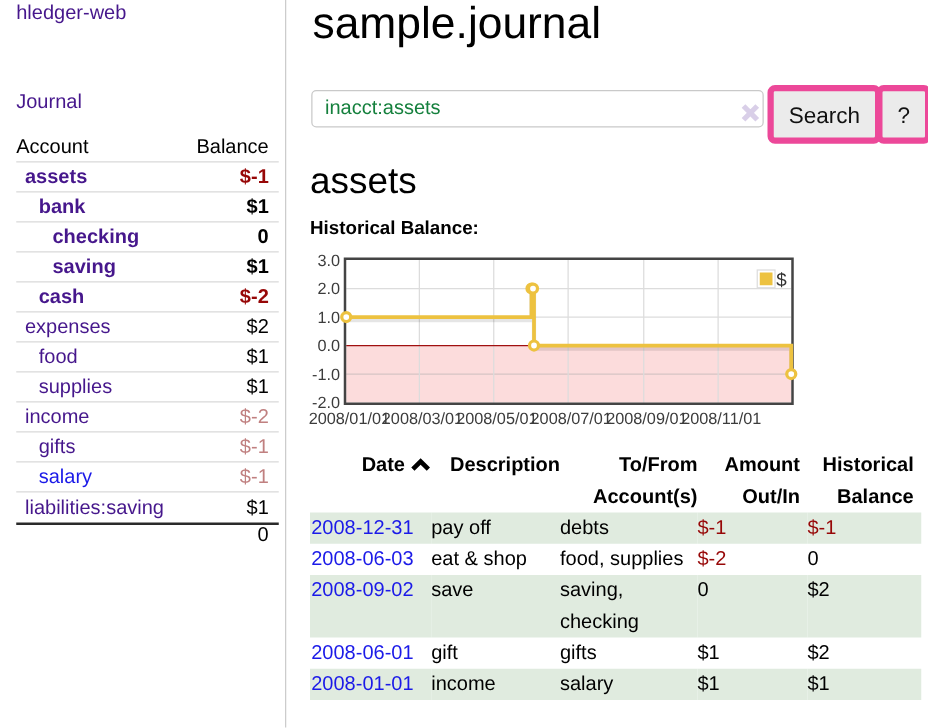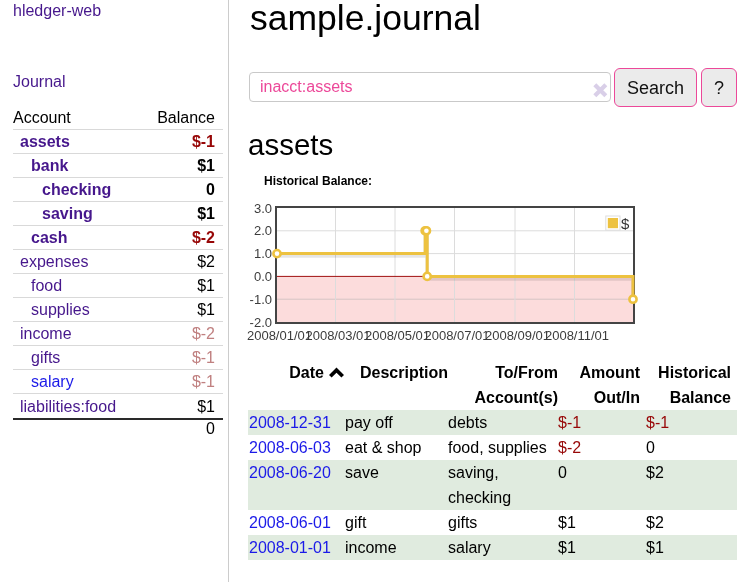--- a/index.html
+++ b/index.html
@@ -20,27 +20,27 @@
 #acct .bal { text-align:right; padding-right:8px; }
 #acct tr { border-bottom:1px solid #d9d9d9; }
 #acct tr.last { border-bottom:2px solid #2a2a2a; } #acct tr.last td { height:24px; }
 #acct tr.tot { border-bottom:none; } #acct tr.tot td { height:17px; vertical-align:top; line-height:17px; padding-top:0; }
 #acct .b { font-weight:bold; }
 #acct .d1 { padding-left:7px; }
 #acct .d2 { padding-left:18px; }
 #acct .d3 { padding-left:29px; }
 
 #h1 { left:250px; top:1px; font-size:35.5px; line-height:1; font-weight:normal; letter-spacing:0; }
-#qinput { left:249px; top:72px; width:350px; height:28px; border:1px solid #c9c9c9; border-radius:4px; font-family:"Liberation Sans",sans-serif; font-size:16px; color:#ec4899; padding:0 0 0 10px; }
+#qinput { left:249px; top:72px; width:350px; height:28px; border:1px solid #c9c9c9; border-radius:4px; font-family:"Liberation Sans",sans-serif; font-size:16px; color:#15803d; padding:0 0 0 10px; }
 #xicon { left:592.5px; top:82.5px; }
-.btn { background:#ebebeb; border:1px solid #ec4899; border-radius:6px; font-size:18px; color:#111; text-align:center; }
+.btn { background:#ebebeb; border:5px solid #ec4899; border-radius:6px; font-size:18px; color:#111; text-align:center; }
 #btnsearch { left:614px; top:68px; width:81px; height:37px; line-height:39px; }
 #btnhelp { left:701px; top:68px; width:34px; height:37px; line-height:39px; }
 #h2 { left:248px; top:130px; font-size:29.5px; line-height:1; font-weight:normal; }
-#histbal { left:264px; top:174.5px; font-size:12px; line-height:1; font-weight:bold; }
+#histbal { left:248px; top:174.5px; font-size:15px; line-height:1; font-weight:bold; }
 #chart { left:0; top:0; }
 
 #txns { left:248px; top:361px; width:489px; table-layout:fixed; }
 #txns th { font-weight:bold; text-align:right; vertical-align:top; line-height:24.6px; padding:0; }
 #txns td { vertical-align:top; line-height:25px; padding:0; }
 #txns .r { padding-right:6px; }
 #txns td:first-child, #txns th:first-child { padding-left:1px; }
 #txns tr.g { background:#e0ebdf; }
 .chev { display:inline-block; vertical-align:baseline; margin-left:4px; }
 </style>
@@ -93,21 +93,21 @@
       </tr>
 <tr>
         <td class="d2"><a class="plink" href="#">gifts</a></td>
         <td class="bal dimneg">$-1</td>
       </tr>
 <tr>
         <td class="d2"><a class="blink" href="#">salary</a></td>
         <td class="bal dimneg">$-1</td>
       </tr>
 <tr class="last">
-        <td class="d1"><a class="plink" href="#">liabilities:food</a></td>
+        <td class="d1"><a class="plink" href="#">liabilities:saving</a></td>
         <td class="bal">$1</td>
       </tr>
 <tr class="tot">
         <td></td>
         <td class="bal">0</td>
       </tr>
 </tbody>
   </table>
 
 <h1 class="abs" id="h1">sample.journal</h1>
@@ -196,21 +196,21 @@
         <td class="r neg">$-1</td>
       </tr>
 <tr>
         <td><a class="blink" href="#">2008-06-03</a></td>
         <td>eat &amp; shop</td>
         <td>food, supplies</td>
         <td class="r neg">$-2</td>
         <td class="r">0</td>
       </tr>
 <tr class="g">
-        <td><a class="blink" href="#">2008-06-20</a></td>
+        <td><a class="blink" href="#">2008-09-02</a></td>
         <td>save</td>
         <td>saving, checking</td>
         <td class="r">0</td>
         <td class="r">$2</td>
       </tr>
 <tr>
         <td><a class="blink" href="#">2008-06-01</a></td>
         <td>gift</td>
         <td>gifts</td>
         <td class="r">$1</td>

